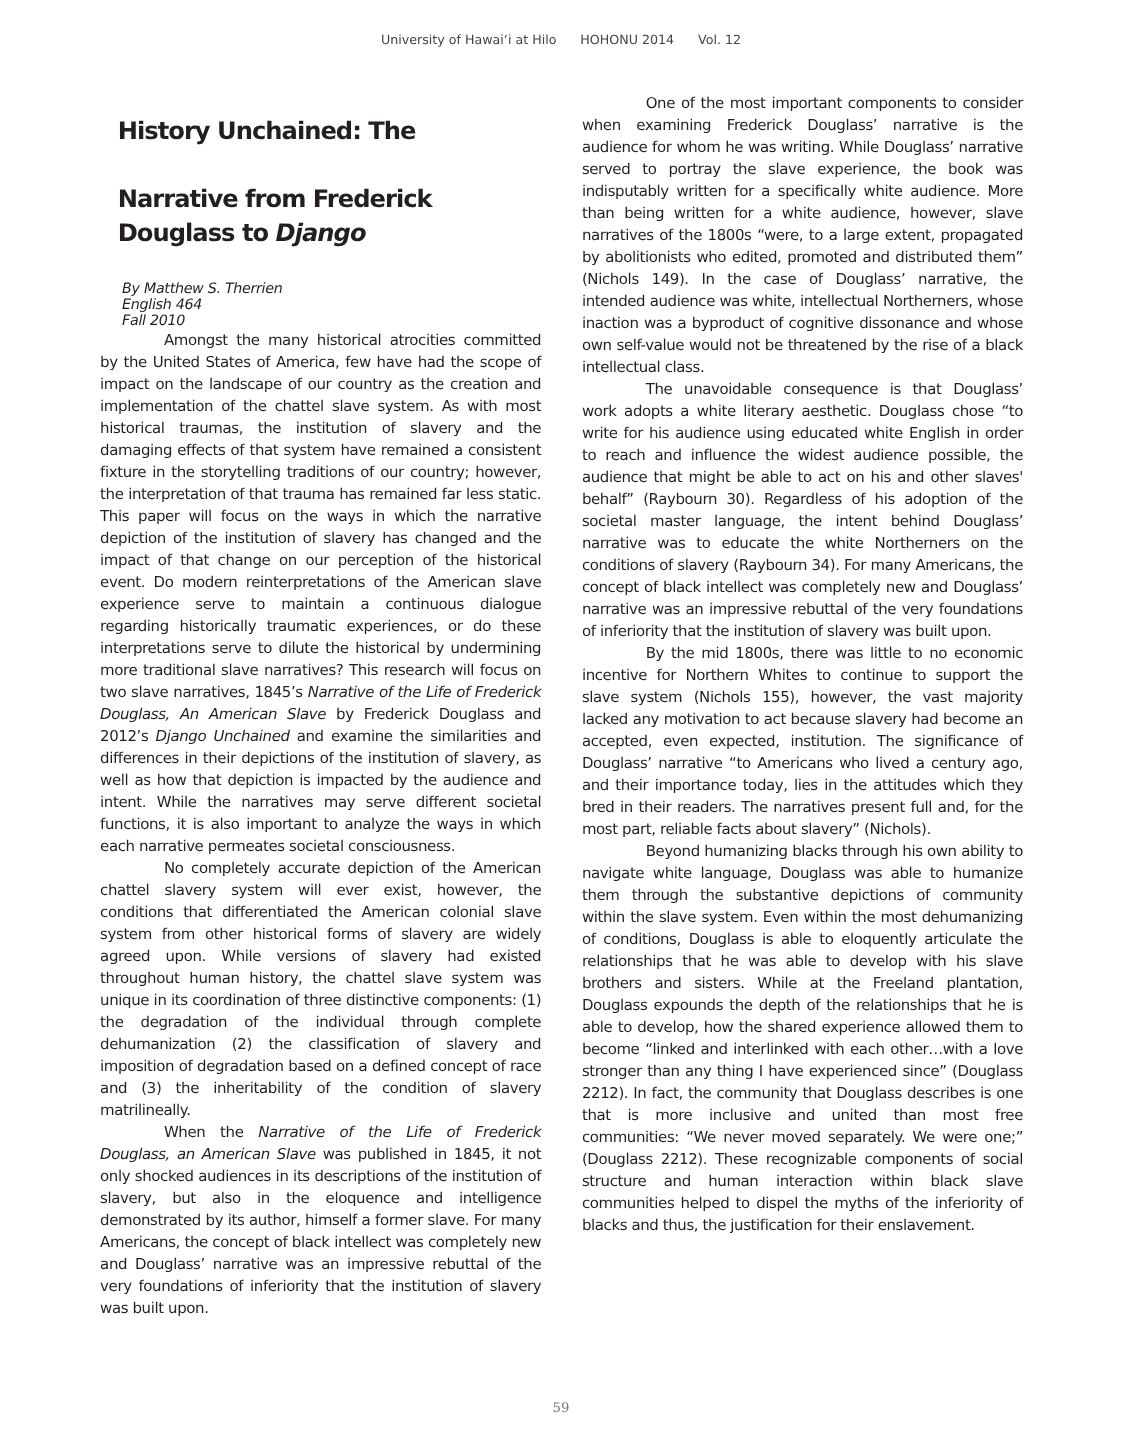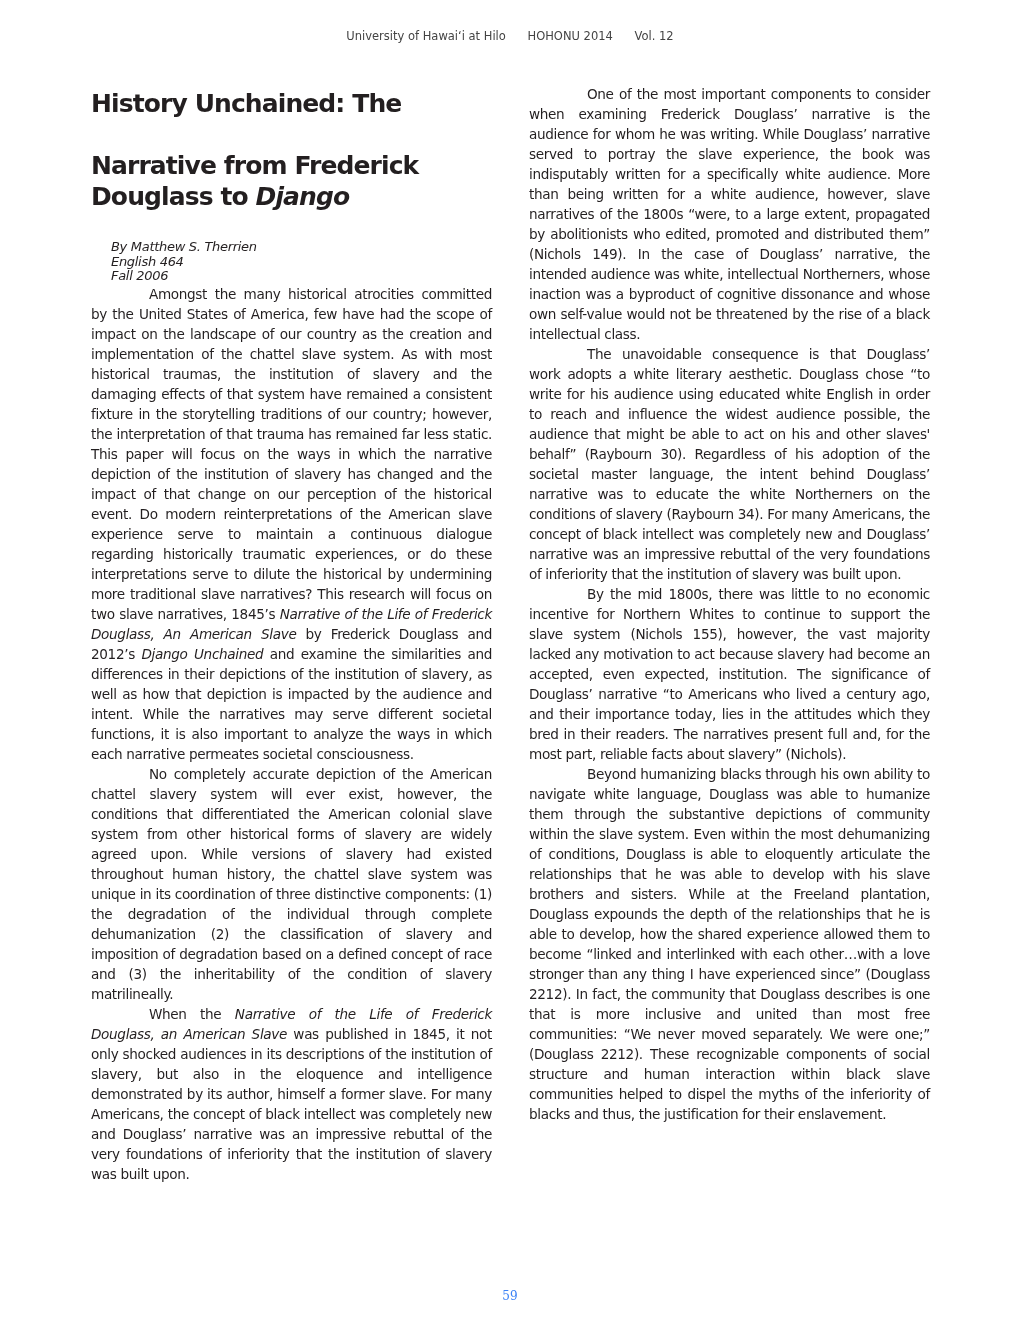--- a/index.html
+++ b/index.html
@@ -12,34 +12,34 @@
   .running-head span { margin: 0 9px; }
   .col {
     position: absolute; width: 401px;
     font-family: "DejaVu Sans", sans-serif; font-size: 13.6px; line-height: 20px;
     text-align: justify; color: #231f20;
     letter-spacing: -0.35px;
   }
   .col-left { left: 91px; top: 88px; }
   .col-right { left: 529px; top: 84px; }
   .title {
-    font-family: "DejaVu Sans", sans-serif; font-weight: bold; font-size: 25px;
-    line-height: 31px; letter-spacing: -0.9px; text-align: left; margin: 0; color: #231f20;
+    font-family: "DejaVu Sans", sans-serif; font-weight: bold; font-size: 22px;
+    line-height: 31px; letter-spacing: -0.9px; text-align: left; margin: 16px; color: #231f20;
   }
   .title em { font-style: italic; }
   .byline {
     font-family: "DejaVu Sans", sans-serif; font-style: italic; font-size: 13px;
     line-height: 14.5px; margin: 28px 0 0 20px; text-align: left; letter-spacing: -0.3px;
   }
   .byline div { margin: 0; }
   p { margin: 0; text-indent: 58px; }
   .first-para { }
   .page-number {
     position: absolute; top: 1273px; left: 0; width: 1020px; text-align: center;
-    font-family: "DejaVu Serif", serif; font-size: 12px; color: #3b82f6; margin-top: 16px;
+    font-family: "DejaVu Serif", serif; font-size: 12px; color: #737373;
   }
   i { font-style: italic; }
 </style>
 </head>
 <body>
 
 <div class="running-head">
   <span>University of Hawai‘i at Hilo</span>
   <span>HOHONU 2014</span>
   <span>Vol. 12</span>
@@ -48,21 +48,21 @@
 <div class="col col-left">
   <h1 class="title">
     <span>History Unchained: The</span><br>
     <br>
     <span>Narrative from Frederick</span><br>
     <span>Douglass to </span><em>Django</em>
   </h1>
   <div class="byline">
     <div>By Matthew S. Therrien</div>
     <div>English 464</div>
-    <div>Fall 2006</div>
+    <div>Fall 2010</div>
   </div>
 
   <p class="first-para"><span>Amongst the many historical atrocities committed by the United States of America, few have had the scope of impact on the landscape of our country as the creation and implementation of the chattel slave system. As with most historical traumas, the institution of slavery and the damaging effects of that system have remained a consistent fixture in the storytelling traditions of our country; however, the interpretation of that trauma has remained far less static. This paper will focus on the ways in which the narrative depiction of the institution of slavery has changed and the impact of that change on our perception of the historical event. Do modern reinterpretations of the American slave experience serve to maintain a continuous dialogue regarding historically traumatic experiences, or do these interpretations serve to dilute the historical by undermining more traditional slave narratives? This research will focus on two slave narratives, 1845’s </span><i>Narrative of the Life of Frederick Douglass, An American Slave</i><span> by Frederick Douglass and 2012’s </span><i>Django Unchained</i><span> and examine the similarities and differences in their depictions of the institution of slavery, as well as how that depiction is impacted by the audience and intent. While the narratives may serve different societal functions, it is also important to analyze the ways in which each narrative permeates societal consciousness.</span></p>
 
   <p>No completely accurate depiction of the American chattel slavery system will ever exist, however, the conditions that differentiated the American colonial slave system from other historical forms of slavery are widely agreed upon. While versions of slavery had existed throughout human history, the chattel slave system was unique in its coordination of three distinctive components: (1) the degradation of the individual through complete dehumanization (2) the classification of slavery and imposition of degradation based on a defined concept of race and (3) the inheritability of the condition of slavery matrilineally.</p>
 
   <p><span>When the </span><i>Narrative of the Life of Frederick Douglass, an American Slave</i><span> was published in 1845, it not only shocked audiences in its descriptions of the institution of slavery, but also in the eloquence and intelligence demonstrated by its author, himself a former slave. For many Americans, the concept of black intellect was completely new and Douglass’ narrative was an impressive rebuttal of the very foundations of inferiority that the institution of slavery was built upon.</span></p>
 </div>
 
 <div class="col col-right">

